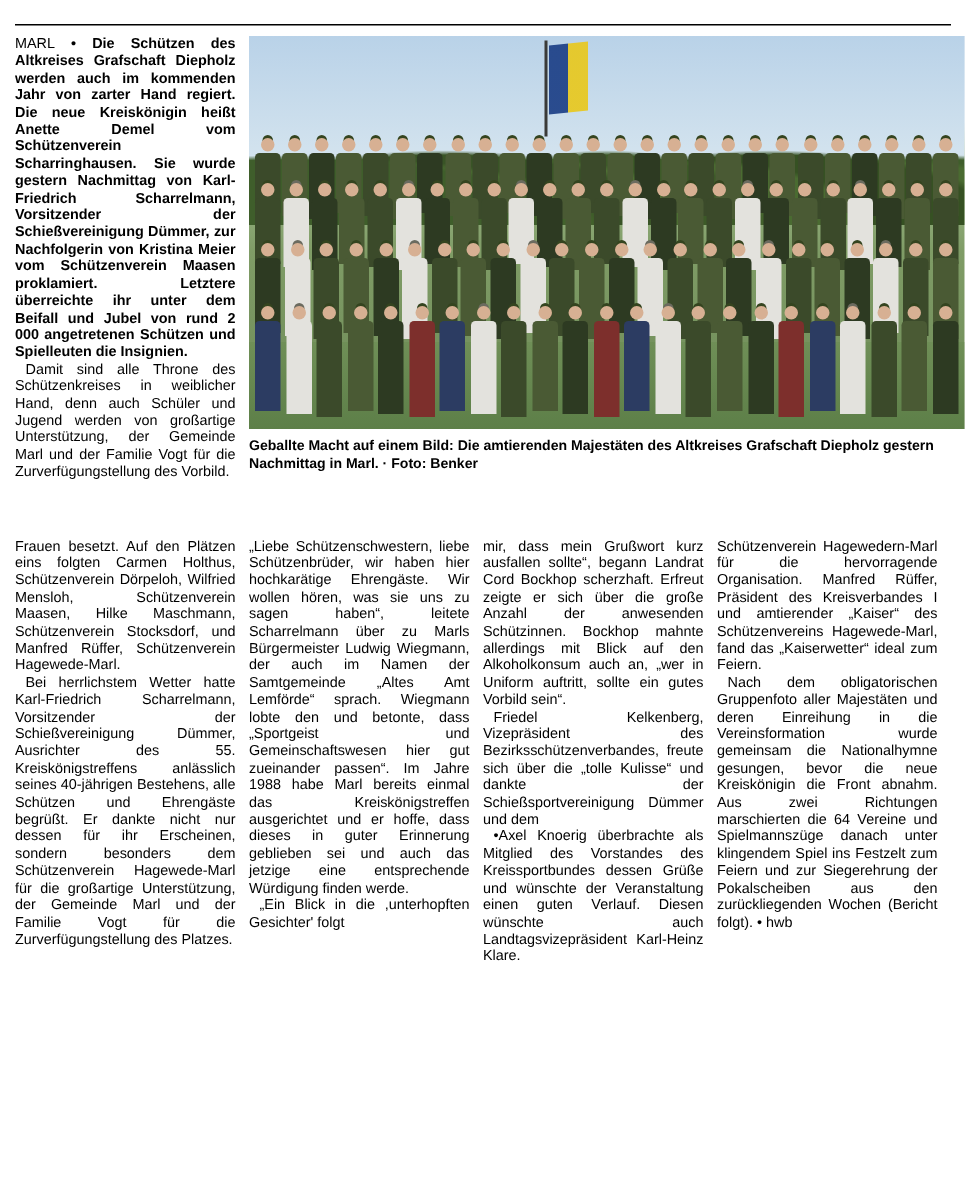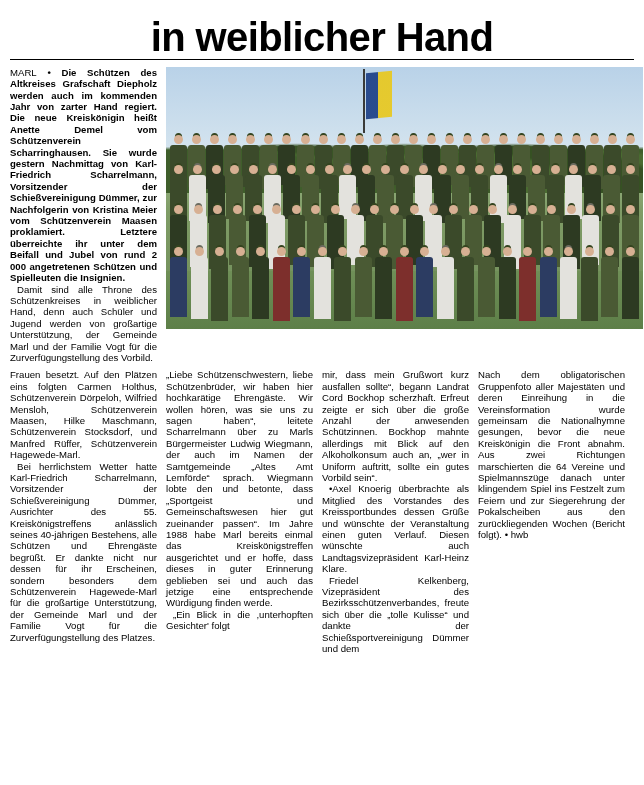--- a/index.html
+++ b/index.html
@@ -182,33 +182,33 @@
   }
   .lower-cols {
     display: flex;
     gap: 9px;
     margin-top: 6px;
     align-items: flex-start;
   }
   .lower-cols .col {
     width: 147px;
     flex: 0 0 147px;
+    margin-top: 32px;
   }
   .left-col-top {
     width: 147px;
     flex: 0 0 147px;
   }
 </style>
 </head>
 <body>
 
 <div class="page">
 
   <h1 class="headline">
-    <span class="line2">in weiblicher Hand</span>
   </h1>
 
   <hr class="rule">
 
   <div class="body-area">
 
     <div class="col-wrap">
 
       <div class="col lead left-col-top">
         <p>
@@ -622,36 +622,38 @@
                   <div class="head"></div>
                   <div class="torso" style="height: 60px;"></div>
                 </div>
                 <div class="person dark2">
                   <div class="head"></div>
                   <div class="torso" style="height: 62px;"></div>
                 </div>
               </div>
           </div>
         </div>
+        <div class="caption">Geballte Macht auf einem Bild: Die amtierenden Majestäten des Altkreises Grafschaft Diepholz gestern Nachmittag in Marl. · Foto: Benker</div>
       </div>
     </div>
 
     <div class="lower-cols">
       <div class="col">
         <p>Frauen besetzt. Auf den Plätzen eins folgten Carmen Holthus, Schützenverein Dörpeloh, Wilfried Mensloh, Schützenverein Maasen, Hilke Maschmann, Schützenverein Stocksdorf, und Manfred Rüffer, Schützenverein Hagewede-Marl.</p>
         <p>Bei herrlichstem Wetter hatte Karl-Friedrich Scharrelmann, Vorsitzender der Schießvereinigung Dümmer, Ausrichter des 55. Kreiskönigstreffens anlässlich seines 40-jährigen Bestehens, alle Schützen und Ehrengäste begrüßt. Er dankte nicht nur dessen für ihr Erscheinen, sondern besonders dem Schützenverein Hagewede-Marl für die großartige Unterstützung, der Gemeinde Marl und der Familie Vogt für die Zurverfügungstellung des Platzes.</p>
       </div>
       <div class="col">
         <p>„Liebe Schützenschwestern, liebe Schützenbrüder, wir haben hier hochkarätige Ehrengäste. Wir wollen hören, was sie uns zu sagen haben“, leitete Scharrelmann über zu Marls Bürgermeister Ludwig Wiegmann, der auch im Namen der Samtgemeinde „Altes Amt Lemförde“ sprach. Wiegmann lobte den und betonte, dass „Sportgeist und Gemeinschaftswesen hier gut zueinander passen“. Im Jahre 1988 habe Marl bereits einmal das Kreiskönigstreffen ausgerichtet und er hoffe, dass dieses in guter Erinnerung geblieben sei und auch das jetzige eine entsprechende Würdigung finden werde.</p>
         <p>„Ein Blick in die ,unterhopften Gesichter' folgt</p>
       </div>
       <div class="col">
         <p>mir, dass mein Grußwort kurz ausfallen sollte“, begann Landrat Cord Bockhop scherzhaft. Erfreut zeigte er sich über die große Anzahl der anwesenden Schützinnen. Bockhop mahnte allerdings mit Blick auf den Alkoholkonsum auch an, „wer in Uniform auftritt, sollte ein gutes Vorbild sein“.</p>
+        <p>Friedel Kelkenberg, Vizepräsident des Bezirksschützenverbandes, freute sich über die „tolle Kulisse“ und dankte der Schießsportvereinigung Dümmer und dem</p>
         <p>•Axel Knoerig überbrachte als Mitglied des Vorstandes des Kreissportbundes dessen Grüße und wünschte der Veranstaltung einen guten Verlauf. Diesen wünschte auch Landtagsvizepräsident Karl-Heinz Klare.</p>
-        <p>Friedel Kelkenberg, Vizepräsident des Bezirksschützenverbandes, freute sich über die „tolle Kulisse“ und dankte der Schießsportvereinigung Dümmer und dem</p>
       </div>
       <div class="col">
+        <p>Schützenverein Hagewedern-Marl für die hervorragende Organisation. Manfred Rüffer, Präsident des Kreisverbandes I und amtierender „Kaiser“ des Schützenvereins Hagewede-Marl, fand das „Kaiserwetter“ ideal zum Feiern.</p>
         <p>Nach dem obligatorischen Gruppenfoto aller Majestäten und deren Einreihung in die Vereinsformation wurde gemeinsam die Nationalhymne gesungen, bevor die neue Kreiskönigin die Front abnahm. Aus zwei Richtungen marschierten die 64 Vereine und Spielmannszüge danach unter klingendem Spiel ins Festzelt zum Feiern und zur Siegerehrung der Pokalscheiben aus den zurückliegenden Wochen (Bericht folgt). • hwb</p>
       </div>
     </div>
 
   </div>
 </div>
 
 </body></html>

